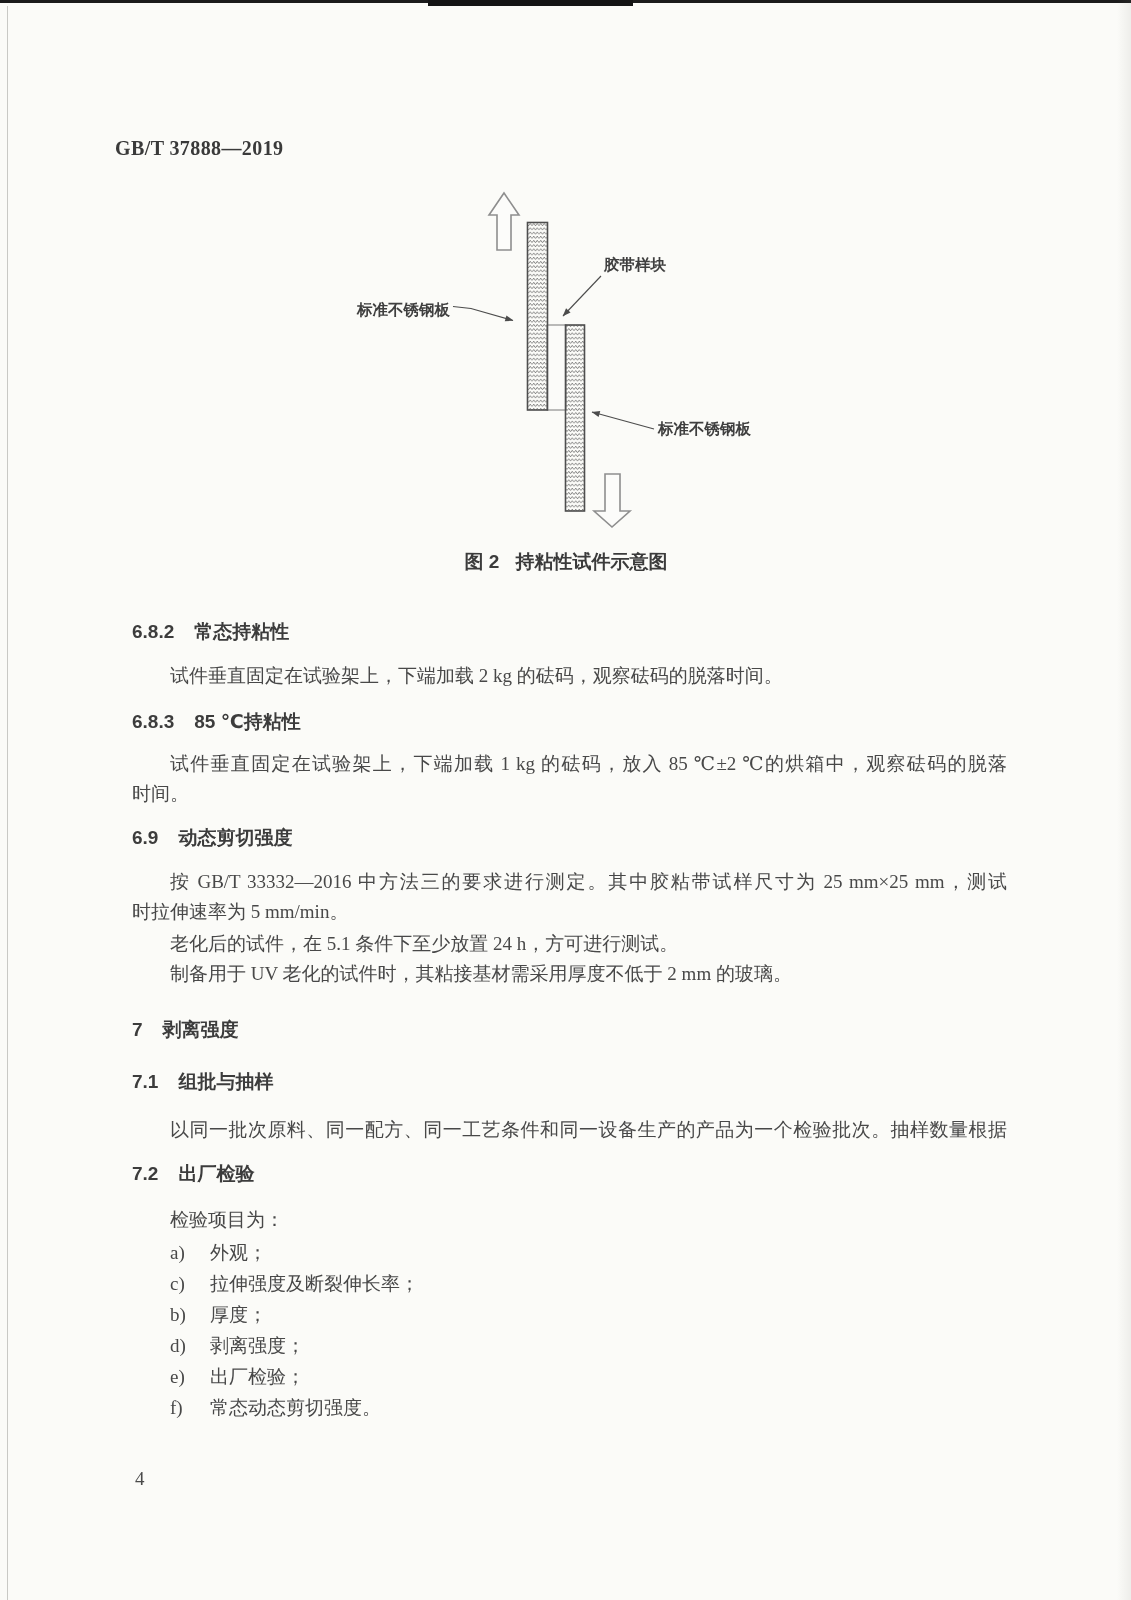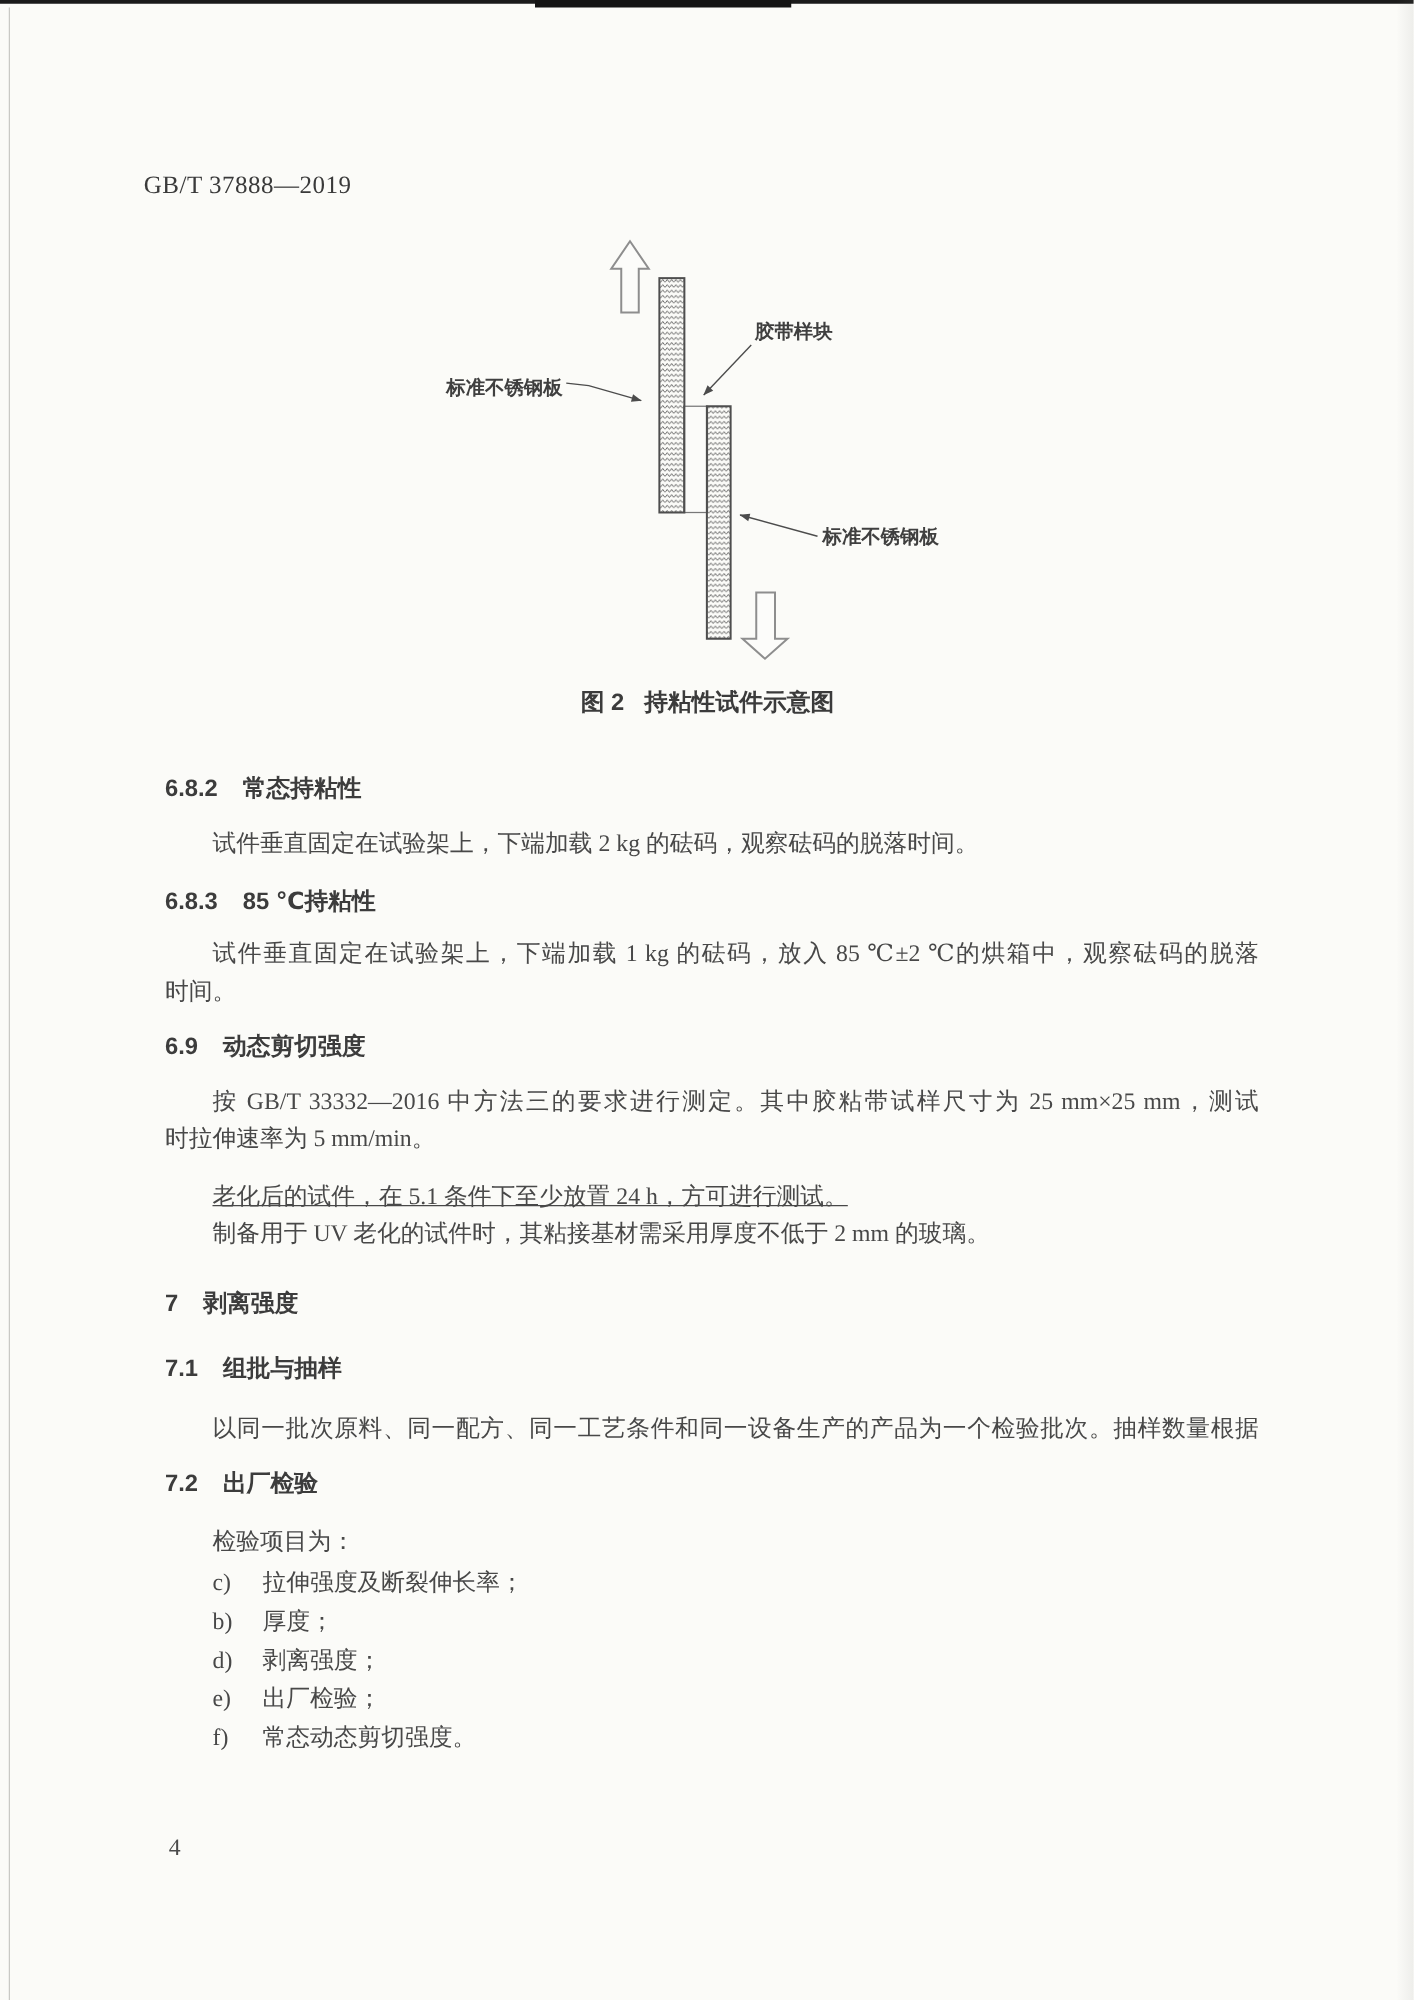--- a/index.html
+++ b/index.html
@@ -6,42 +6,42 @@
   body{width:1131px;height:1600px;position:relative;background:#ffffff;}
   .page{position:absolute;inset:0;background:#fbfbf8;overflow:hidden;
         font-family:"Liberation Serif","DejaVu Serif",serif;color:#474747;}
   
   .scan-top-strip{position:absolute;top:0;left:0;width:100%;height:3px;background:#1b1b1b;}
   .scan-top-strip-thick{position:absolute;top:0;left:428px;width:205px;height:6px;background:#141414;}
   .scan-left-line{position:absolute;top:6px;left:7px;width:1px;height:1594px;background:#c9c9c5;}
   .scan-right-shade{position:absolute;top:0;right:0;width:14px;height:100%;
         background:linear-gradient(to right, rgba(120,120,115,0), rgba(120,120,115,0.10));}
   
-  .doc-header{position:absolute;left:115px;top:137px;font-size:20px;font-weight:normal;
+  .doc-header{position:absolute;left:115px;top:137px;font-size:20px;font-weight:bold;
         color:#3a3a3a;letter-spacing:0.4px;}
   
   .figure-area{position:absolute;left:0;top:185px;width:1131px;height:360px;}
   .dlabel{font-family:"Liberation Serif","DejaVu Serif",serif;font-weight:bold;
         font-size:15.5px;fill:#3f3f3f;}
   .figure-caption{position:absolute;left:0;top:549px;width:1108px;text-align:center;
         font-family:"Liberation Sans","DejaVu Sans",sans-serif;font-weight:bold;
         font-size:19px;color:#3b3b3b;margin-left:12px;}
   .figure-caption .cap-gap{display:inline-block;width:16px;}
   
   .content{position:absolute;left:132px;top:605px;width:875px;}
   .h{font-family:"Liberation Sans","DejaVu Sans",sans-serif;font-weight:bold;
      font-size:19px;line-height:26px;color:#3c3c3c;}
   .h .h-num{margin-right:20px;}
   .para{font-size:19px;line-height:30px;color:#484848;}
   .line{height:30px;white-space:nowrap;}
   .line.full{white-space:normal;text-align:justify;text-align-last:justify;}
   .line.ind{padding-left:38px;}
   .mt14{margin-top:14px;}.mt16{margin-top:16px;}.mt18{margin-top:18px;}
   .mt20{margin-top:20px;}.mt26{margin-top:26px;}.mt28{margin-top:28px;}
-  .mt2{margin-top:16px;text-decoration:underline;}.mt0{margin-top:0;}
+  .mt2{margin-top:2px;}.mt0{margin-top:0;}
   .list{margin-top:2px;font-size:19px;color:#484848;}
   .li{height:31px;line-height:31px;padding-left:38px;}
   .li .marker{display:inline-block;width:40px;}
   .page-number{position:absolute;left:135px;top:1468px;font-size:19px;color:#4a4a4a;}
 </style>
 </head>
 <body>
 
 <div class="page">
 
@@ -131,20 +131,23 @@
 
     <div class="h mt16">
       <span class="h-num">7.2</span><span>出厂检验</span>
     </div>
     <div class="para mt18">
       <div class="line ind">检验项目为：</div>
     </div>
 
     <div class="list">
       <div class="li">
+        <span class="marker">a)</span><span>外观；</span>
+      </div>
+      <div class="li">
         <span class="marker">c)</span><span>拉伸强度及断裂伸长率；</span>
       </div>
       <div class="li">
         <span class="marker">b)</span><span>厚度；</span>
       </div>
       <div class="li">
         <span class="marker">d)</span><span>剥离强度；</span>
       </div>
       <div class="li">
         <span class="marker">e)</span><span>出厂检验；</span>

